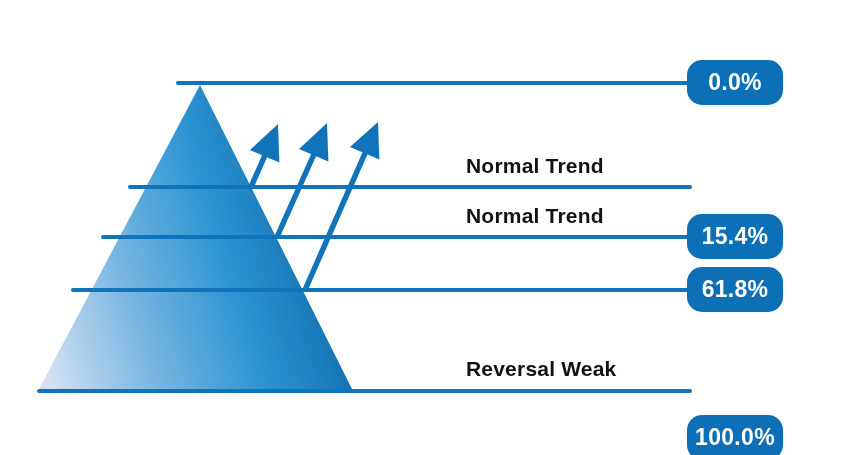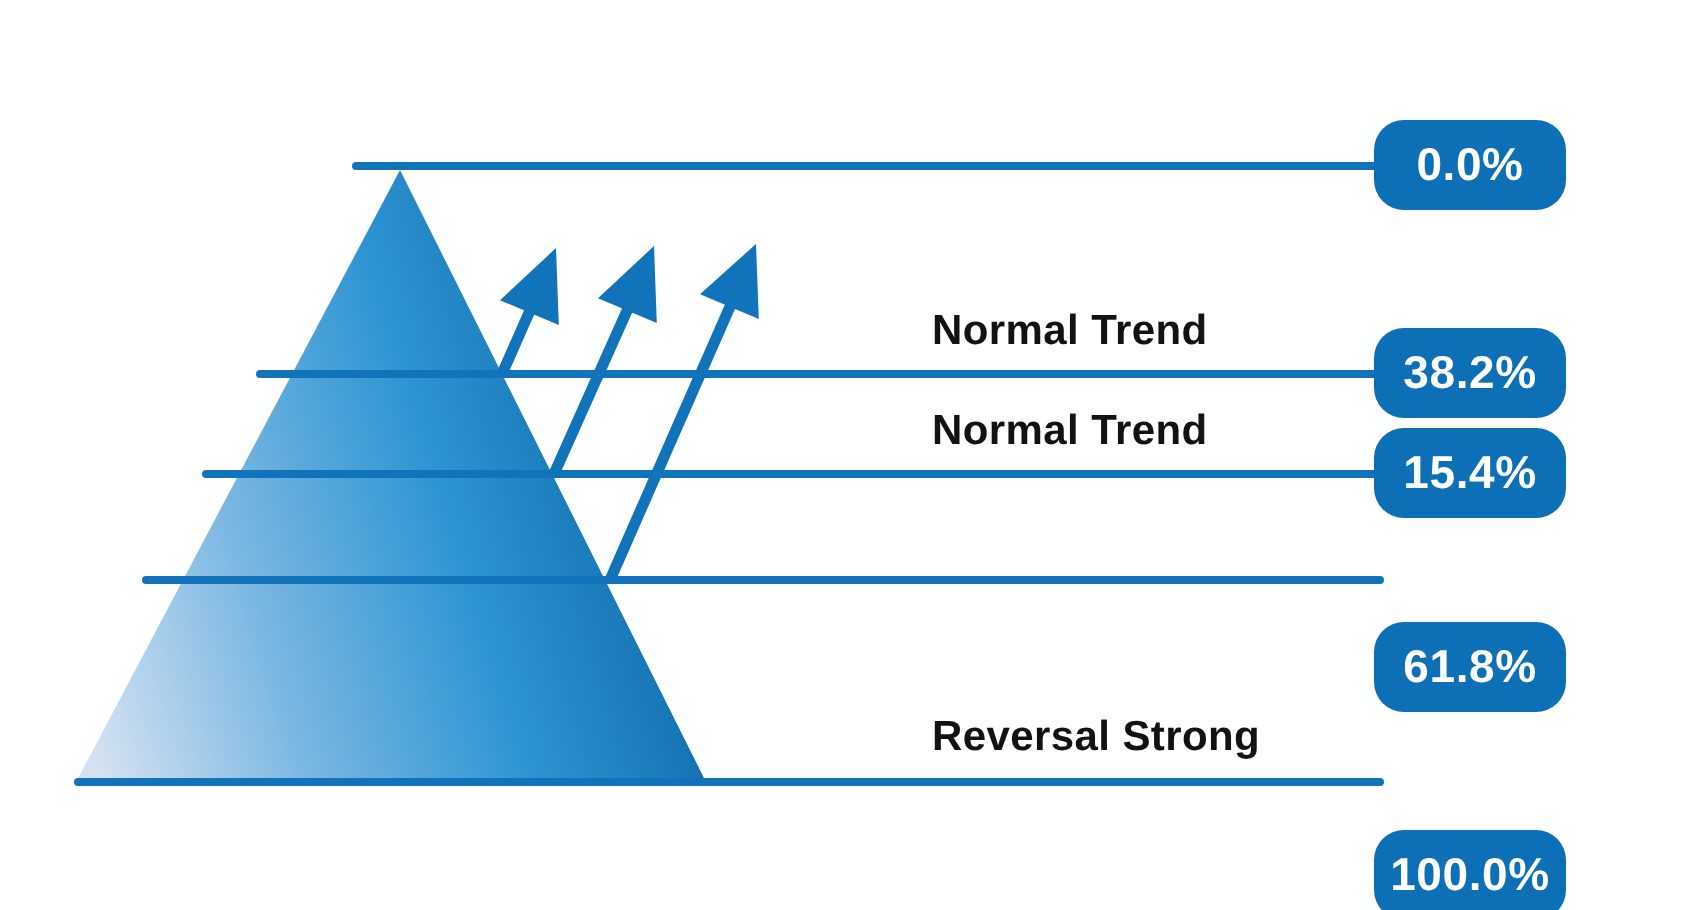--- a/index.html
+++ b/index.html
@@ -90,23 +90,22 @@
     </g>
     <g>
       <line class="arrow-shaft" x1="305" y1="290" x2="366" y2="151"></line>
       <polygon class="arrow-head" points="378,122 379.4,159.5 350,147.1"></polygon>
     </g>
   </svg>
 
   <div class="pct-badge" style="top:60px;">0.0%</div>
 
   <div class="level-label" style="left:466px;top:154px;">Normal Trend</div>
-  <div class="pct-badge" style="top:164px;">38.2%</div>
 
   <div class="level-label" style="left:466px;top:204px;">Normal Trend</div>
   <div class="pct-badge" style="top:214px;">15.4%</div>
 
-  <div class="pct-badge" style="top:267px;margin-top:44px;">61.8%</div>
+  <div class="pct-badge" style="top:267px;">61.8%</div>
 
-  <div class="level-label" style="left:466px;top:357px;">Reversal Strong</div>
+  <div class="level-label" style="left:466px;top:357px;">Reversal Weak</div>
   <div class="pct-badge" style="top:368px;margin-top:47px;">100.0%</div>
 
 </div>
 
 </body></html>

